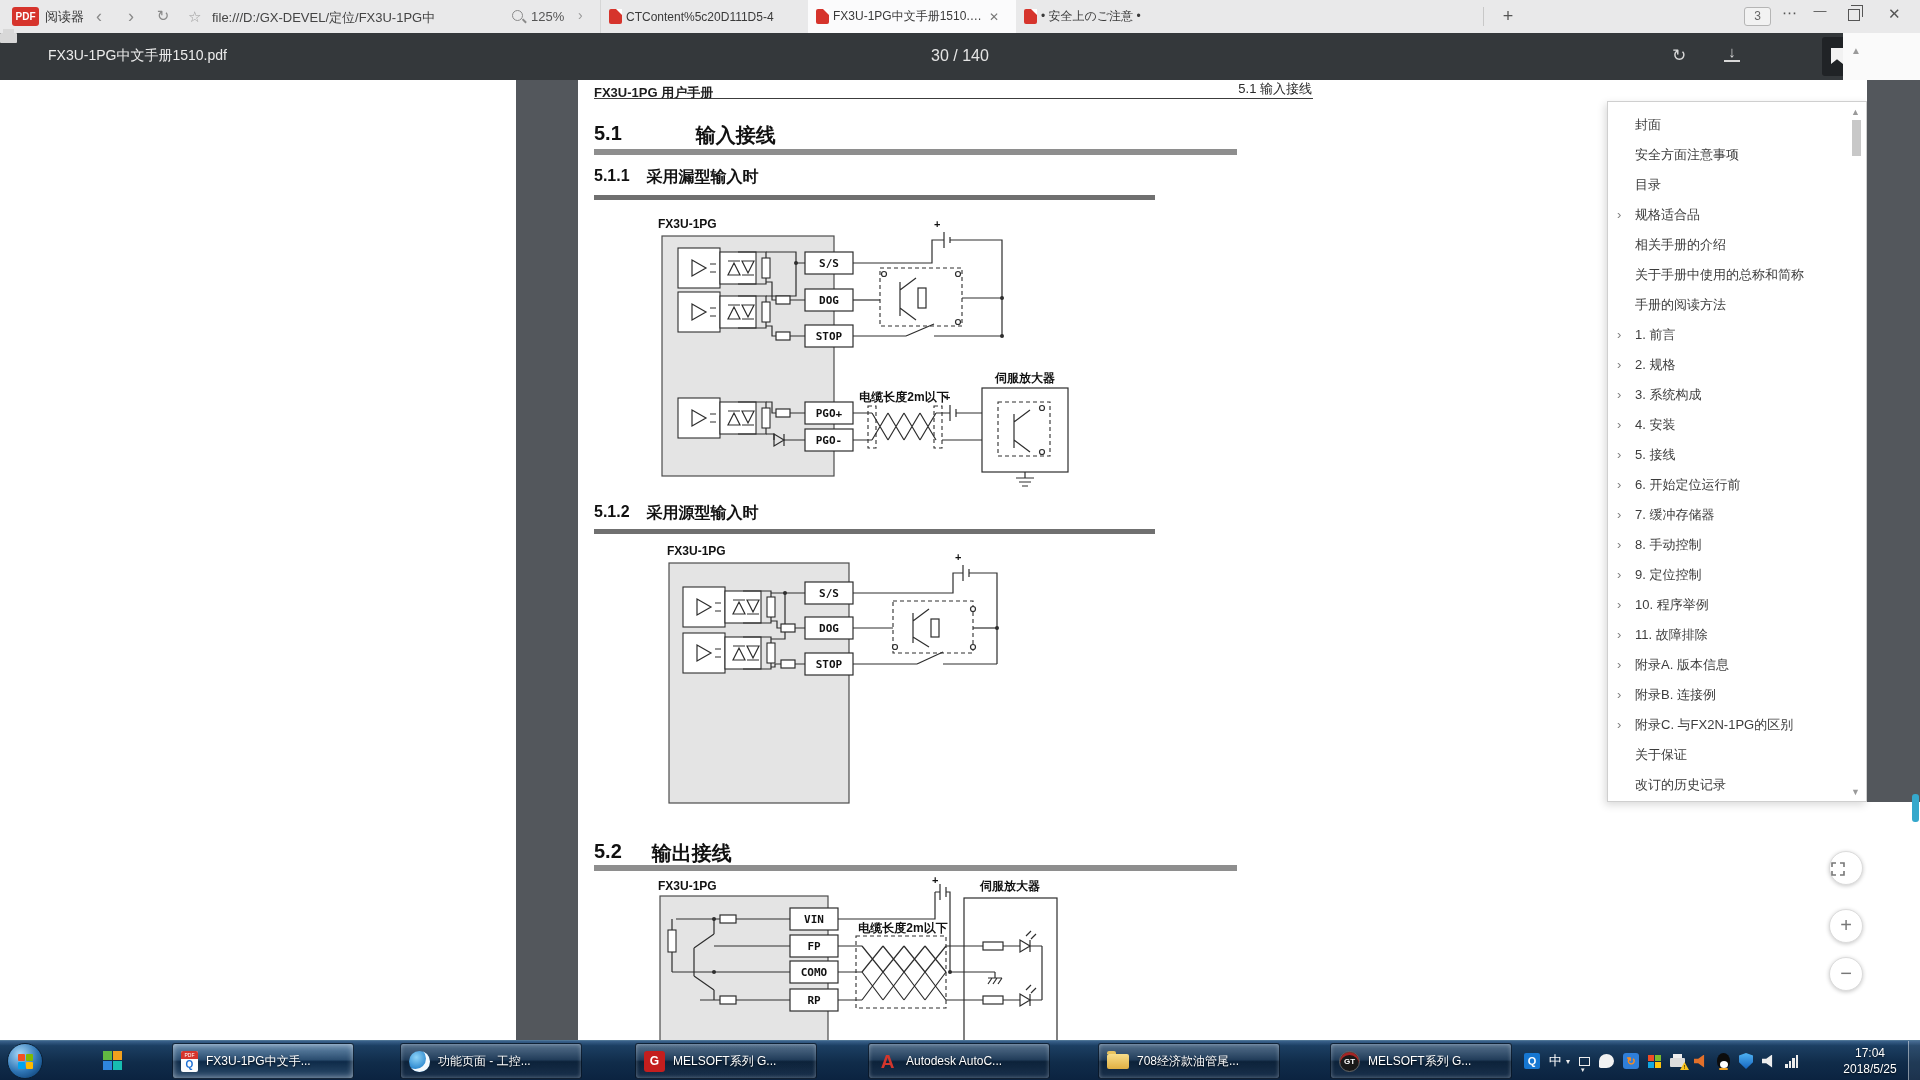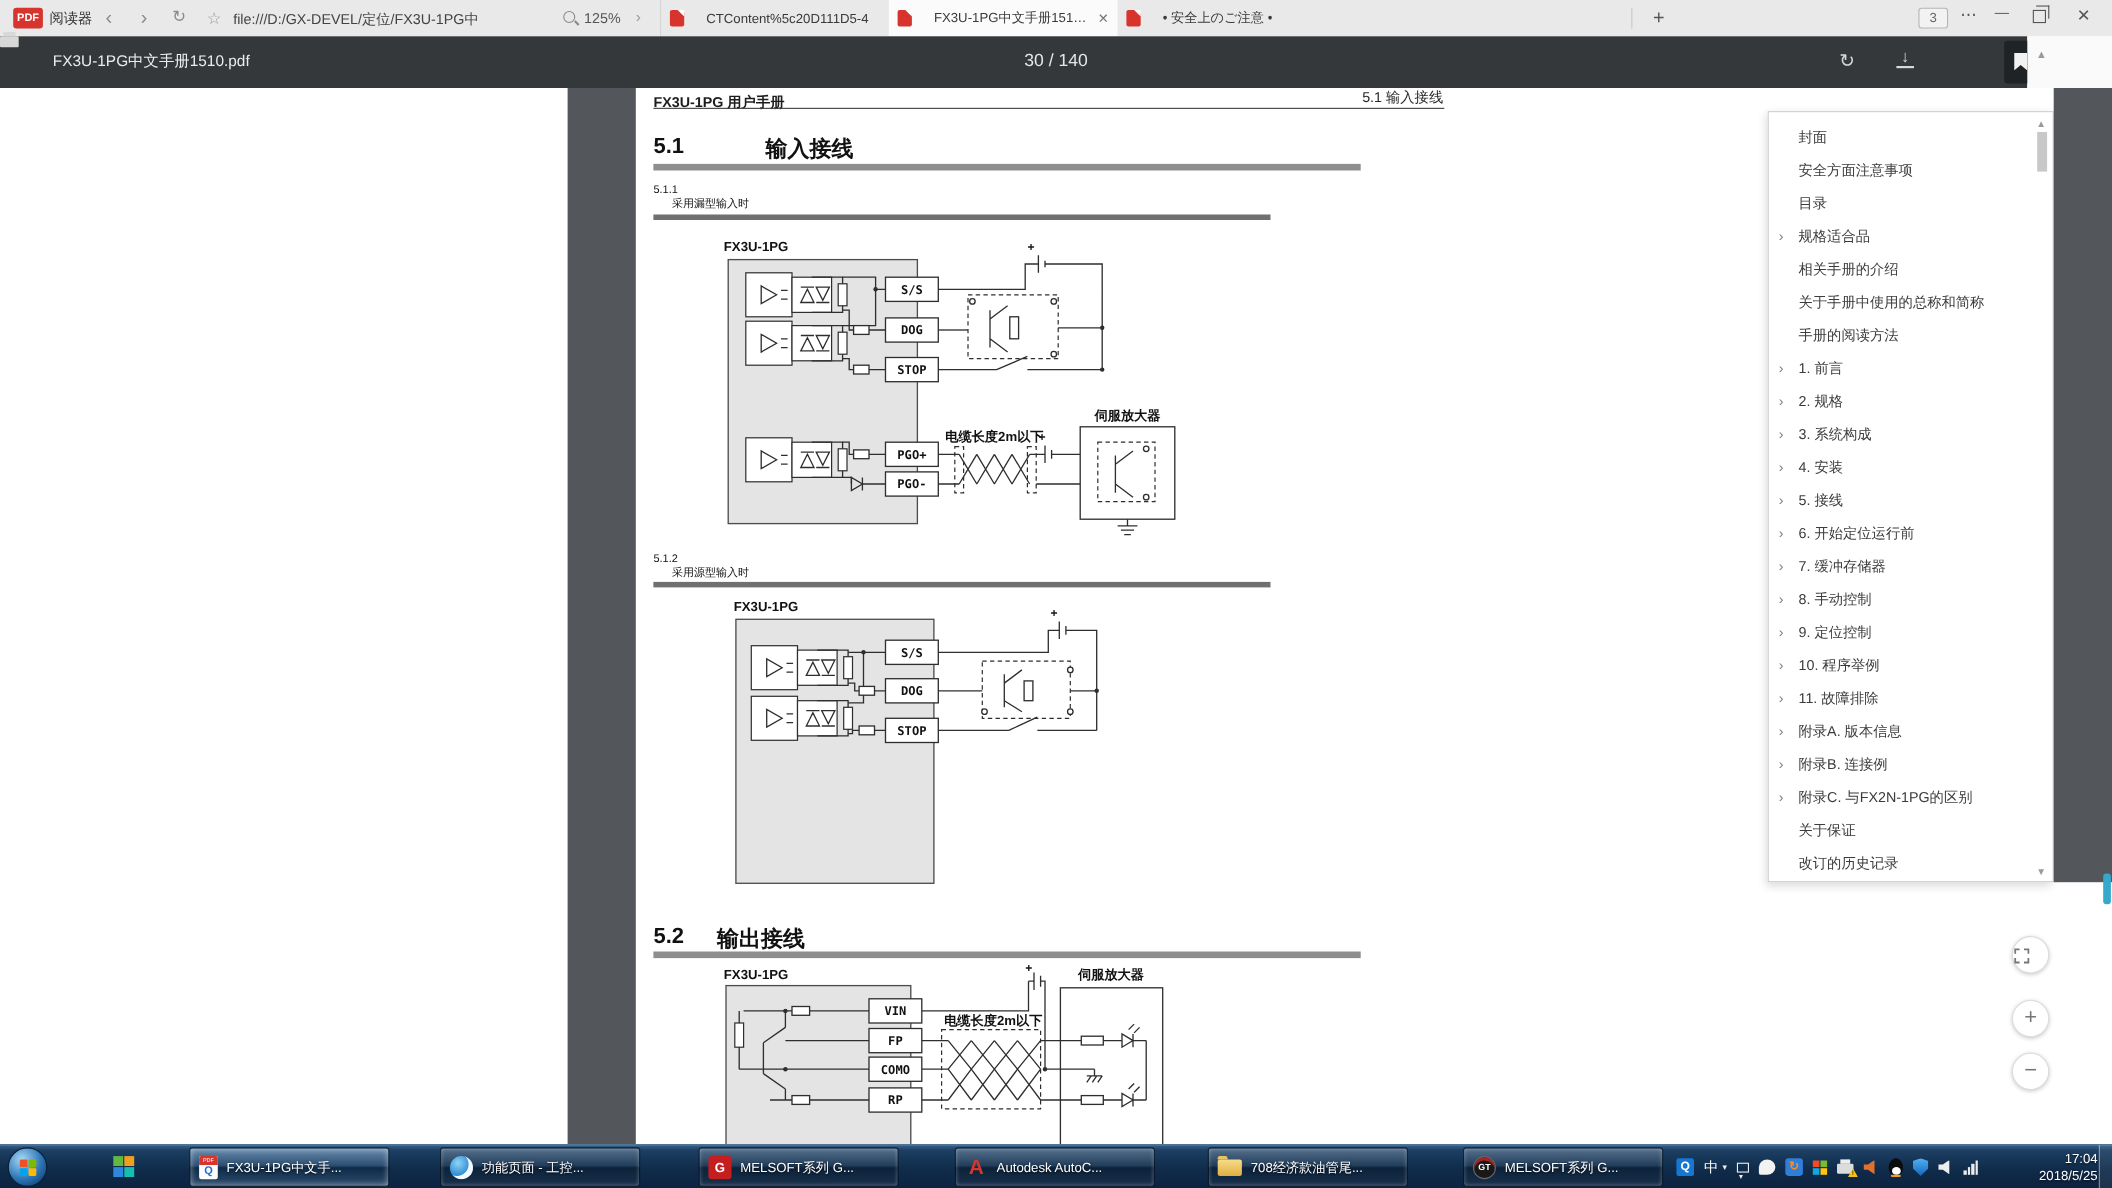--- a/index.html
+++ b/index.html
@@ -13,21 +13,21 @@
   #brandname { position:absolute; left:45px; top:8px; font-size:13px; color:#333; }
   .navbtn { position:absolute; top:3px; width:26px; height:26px; color:#8a8a8a; font-size:18px; text-align:center; line-height:26px; }
   #nav-back{ left:86px; } #nav-fwd{ left:118px; } #nav-reload{ left:150px; font-size:15px; }
   #star { position:absolute; left:188px; top:8px; color:#9a9a9a; font-size:15px; }
   #url { position:absolute; left:212px; top:9px; width:268px; font-size:13px; color:#444; white-space:nowrap; overflow:hidden; }
   #zoomico { position:absolute; left:512px; top:10px; width:11px; height:11px; border:1.5px solid #8a8a8a; border-radius:50%; font-size:8px; line-height:9px; text-align:center; color:#8a8a8a; }
   #zoomico::after { content:""; position:absolute; left:9px; top:9px; width:5px; height:1.5px; background:#8a8a8a; transform:rotate(45deg); }
   #zoomlvl { position:absolute; left:531px; top:9px; font-size:13px; color:#555; }
   #zoomchev { position:absolute; left:578px; top:7px; color:#999; font-size:14px; }
   .tab { position:absolute; top:0; height:33px; display:flex; align-items:center; padding:0 8px; font-size:12px; color:#3a3a3a; }
-  .tab .ttl { white-space:nowrap; overflow:hidden; text-overflow:ellipsis; max-width:150px; margin-left:20px; }
+  .tab .ttl { white-space:nowrap; overflow:hidden; text-overflow:ellipsis; max-width:150px; margin-left:4px; }
   #tab1 { left:600px; width:208px; border-left:1px solid #d6d6d6; }
   #tab2 { left:808px; width:208px; background:#fbfbfc; }
   #tab3 { left:1016px; width:466px; }
   .pdficon { width:13px; height:15px; background:#d6342c; border-radius:2px; position:relative; flex:none; }
   .pdficon::after { content:""; position:absolute; right:0; top:0; border:3px solid #fff; border-left-color:transparent; border-bottom-color:transparent; }
   .tabclose { margin-left:6px; color:#777; font-size:12px; }
   #tabdiv { position:absolute; left:1483px; top:7px; width:1px; height:19px; background:#c8c8c8; }
   #newtab { position:absolute; left:1495px; top:4px; width:26px; height:26px; font-size:18px; color:#555; text-align:center; line-height:25px; }
   #tabcount { position:absolute; left:1744px; top:7px; width:27px; height:19px; border:1px solid #b5b5b5; border-radius:3px; font-size:12px; color:#666; text-align:center; line-height:17px; background:#f2f2f2; }
   #morebtn { position:absolute; left:1782px; top:4px; font-size:15px; color:#555; }
@@ -58,21 +58,21 @@
   #stripL { position:absolute; left:516px; top:0; width:62px; height:960px; background:#53575c; }
   #stripR { position:absolute; left:1867px; top:0; width:53px; height:722px; background:#53575c; }
   #vthumb { position:absolute; left:1912px; top:714px; width:7px; height:28px; background:#35a8cc; border-radius:3px; }
 
   
   #hdrL { position:absolute; left:594px; top:4px; font-size:13px; font-weight:bold; color:#1c1c1c; }
   #hdrR { position:absolute; left:1100px; top:0; width:212px; text-align:right; font-size:13px; color:#2a2a2a; }
   #hdrline { position:absolute; left:594px; top:18px; width:719px; height:1px; background:#3c3c3c; }
   .h2 { position:absolute; left:594px; font-size:20px; font-weight:bold; color:#111; display:flex; }
   .h2 .tt { margin-left:30px; }
-  .h3 { position:absolute; left:594px; font-size:10px; font-weight:normal; color:#111; display:flex;flex-direction:column; }
+  .h3 { position:absolute; left:594px; font-size:16px; font-weight:bold; color:#111; display:flex; }
   .h3 .tt { margin-left:17px; }
   #h2a { top:42px;gap:44px; } #barA { position:absolute; left:594px; top:69px; width:643px; height:6px; background:#8e8e8e; }
   #h3a { top:87px; } #barB { position:absolute; left:594px; top:115px; width:561px; height:5px; background:#707070; }
   #h3b { top:423px; } #barC { position:absolute; left:594px; top:449px; width:561px; height:5px; background:#707070; }
   #h2b { top:760px; } #barD { position:absolute; left:594px; top:785px; width:643px; height:6px; background:#8e8e8e; }
   #svg1box { position:absolute; left:650px; top:132px; width:430px; height:278px; }
   #svg2box { position:absolute; left:655px; top:461px; width:390px; height:265px; }
   #svg3box { position:absolute; left:650px; top:796px; width:480px; height:164px; overflow:hidden; }
 
   svg { display:block; }
@@ -147,21 +147,21 @@
     clip-path:polygon(50% 0,100% 100%,0 100%); color:#5a3c00; font-size:6px; font-weight:bold; text-align:center; line-height:10px; }
   .spk { width:14px; height:13px; }
   .spk-o { background:#e2702a; clip-path:polygon(0 32%,30% 32%,72% 0,72% 100%,30% 68%,0 68%); }
   .spk-w { background:#ededed; clip-path:polygon(0 32%,30% 32%,72% 0,72% 100%,30% 68%,0 68%); }
   .t-qqp { width:13px; height:16px; background:#0c0c0c; border-radius:50% 50% 46% 46%; position:relative; }
   .t-qqp::before { content:""; position:absolute; left:2.5px; bottom:1px; width:8px; height:7px; background:#fff; border-radius:50%; }
   .t-qqp::after { content:""; position:absolute; left:2px; bottom:-1px; width:9px; height:2.5px; background:#f0a020; border-radius:2px; }
   .t-shield { width:14px; height:16px; background:linear-gradient(#4fb2f2,#1565c0); clip-path:polygon(50% 0,100% 16%,100% 58%,50% 100%,0 58%,0 16%); }
   .t-signal { display:flex; align-items:flex-end; gap:1px; height:13px; }
   .t-signal i { width:2.5px; background:#ececec; display:block; }
-  #clock { position:absolute; left:1833px; top:0; width:74px; height:40px; color:#fff; font-size:12px; text-align:right; padding-top:4px; line-height:16px; text-shadow:0 1px 2px rgba(0,0,0,.7); }
+  #clock { position:absolute; left:1833px; top:0; width:74px; height:40px; color:#fff; font-size:12px; text-align:center; padding-top:4px; line-height:16px; text-shadow:0 1px 2px rgba(0,0,0,.7); }
   #showdesk { position:absolute; left:1908px; top:0; width:12px; height:40px; border-left:1px solid rgba(255,255,255,.45); background:rgba(255,255,255,.07); }
 </style>
 </head>
 <body>
 
 <div id="topbar">
   <div id="logo">PDF</div>
   <div id="brandname">阅读器</div>
   <div id="nav-back" class="navbtn">‹</div>
   <div id="nav-fwd" class="navbtn">›</div>

